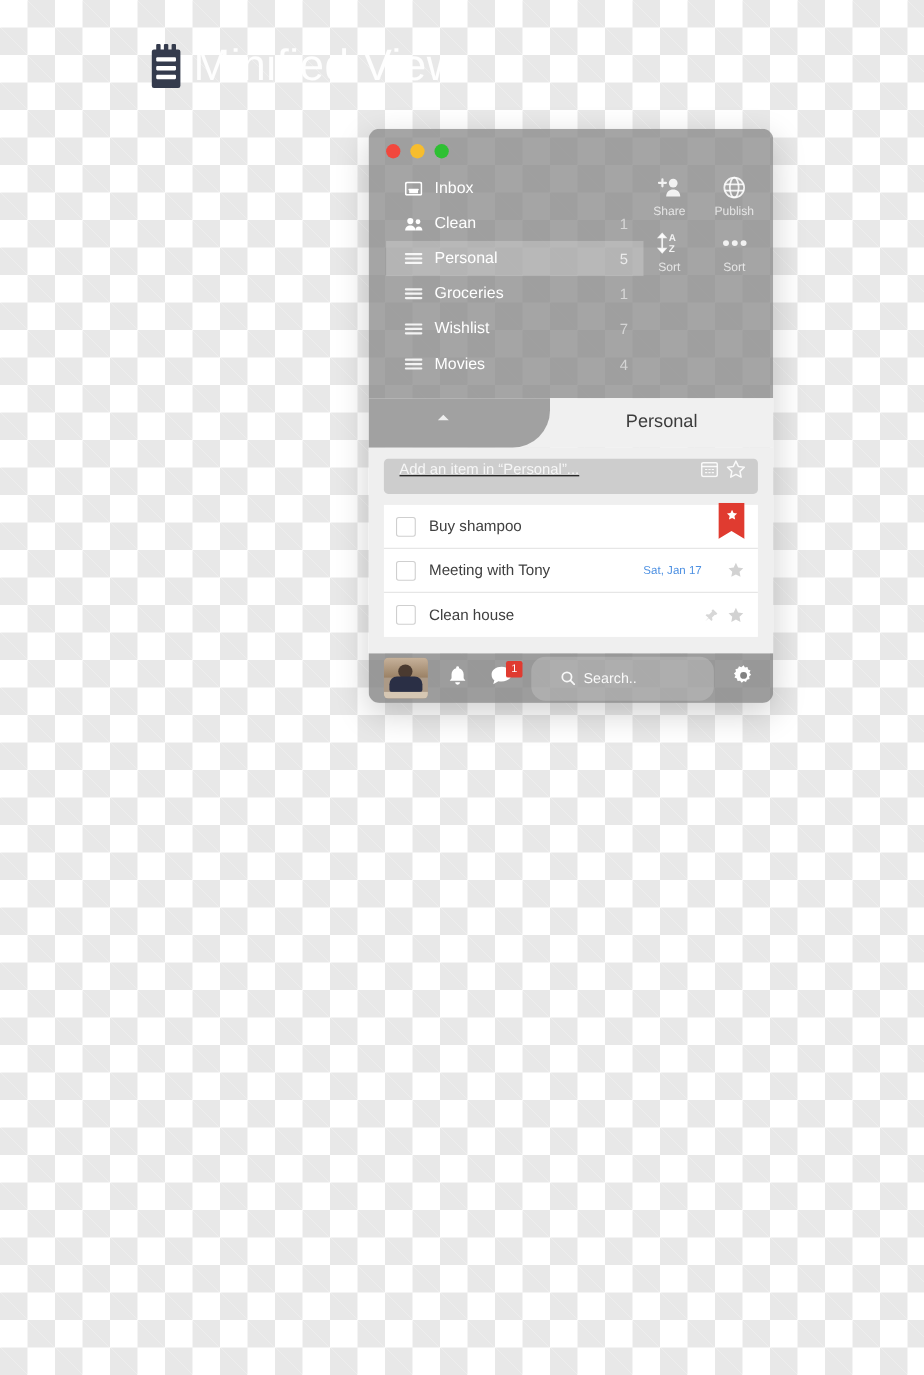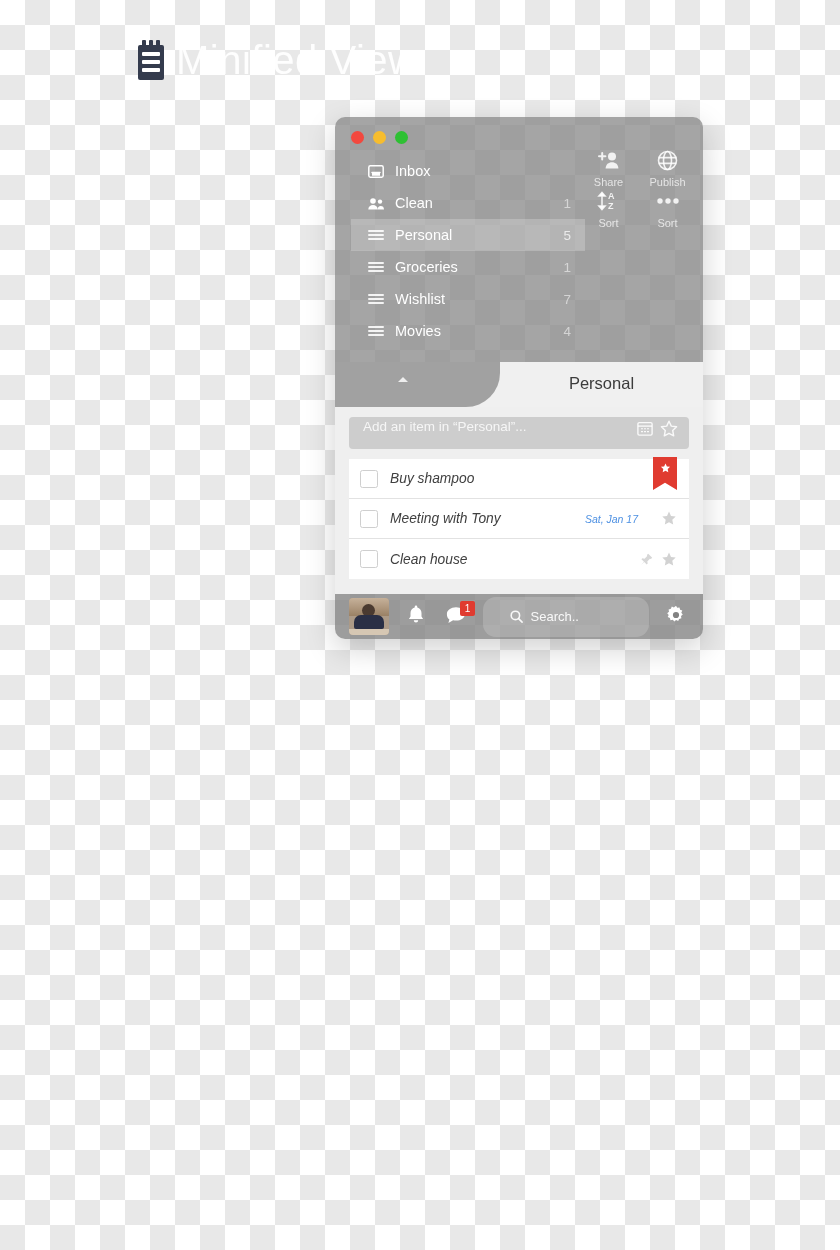--- a/index.html
+++ b/index.html
@@ -154,24 +154,25 @@
     height: 1.6px;
     background: rgba(255,255,255,0.88);
     margin: 2.6px 0;
     border-radius: 1px;
   }
 
   
   #actions {
     position: absolute;
     right: 6px;
-    top: 30px;
+    top: 40px;
     width: 118px;
     display: grid;
     grid-template-columns: 1fr 1fr;
+    row-gap: 10px;
   }
   .action {
     text-align: center;
     color: rgba(255,255,255,0.72);
     font-size: 11px;
     line-height: 1.1;
     cursor: pointer;
   }
   .action .glyph {
     height: 26px;
@@ -231,22 +232,24 @@
     height: 187px;
     padding: 10px 14px 0 14px;
     box-sizing: border-box;
   }
 
   #add-item {
     height: 32px;
     background: rgba(150,150,150,0.38);
     border-radius: 4px;
     display: flex;
+    align-items: center;
     padding: 0 9px 13px 12px;
     box-sizing: border-box;
+    text-decoration: underline;
   }
   #add-item-input {
     flex: 1 1 auto;
     border: 0;
     background: transparent;
     outline: none;
     font-family: "Liberation Sans", sans-serif;
     font-size: 13.5px;
     color: #ffffff;
   }
@@ -256,21 +259,21 @@
     height: 22px;
     display: flex;
     align-items: center;
     justify-content: center;
     color: rgba(255,255,255,0.88);
     cursor: pointer;
     margin-left: 2px;
   }
 
   
-  #task-list { margin-top: 10px; font-style: italic; }
+  #task-list { margin-top: 10px; }
   .task-row {
     position: relative;
     height: 40px;
     background: #ffffff;
     border-bottom: 1px solid #e2e2e2;
     display: flex;
     align-items: center;
     padding: 0 12px 0 11px;
     box-sizing: border-box;
   }

